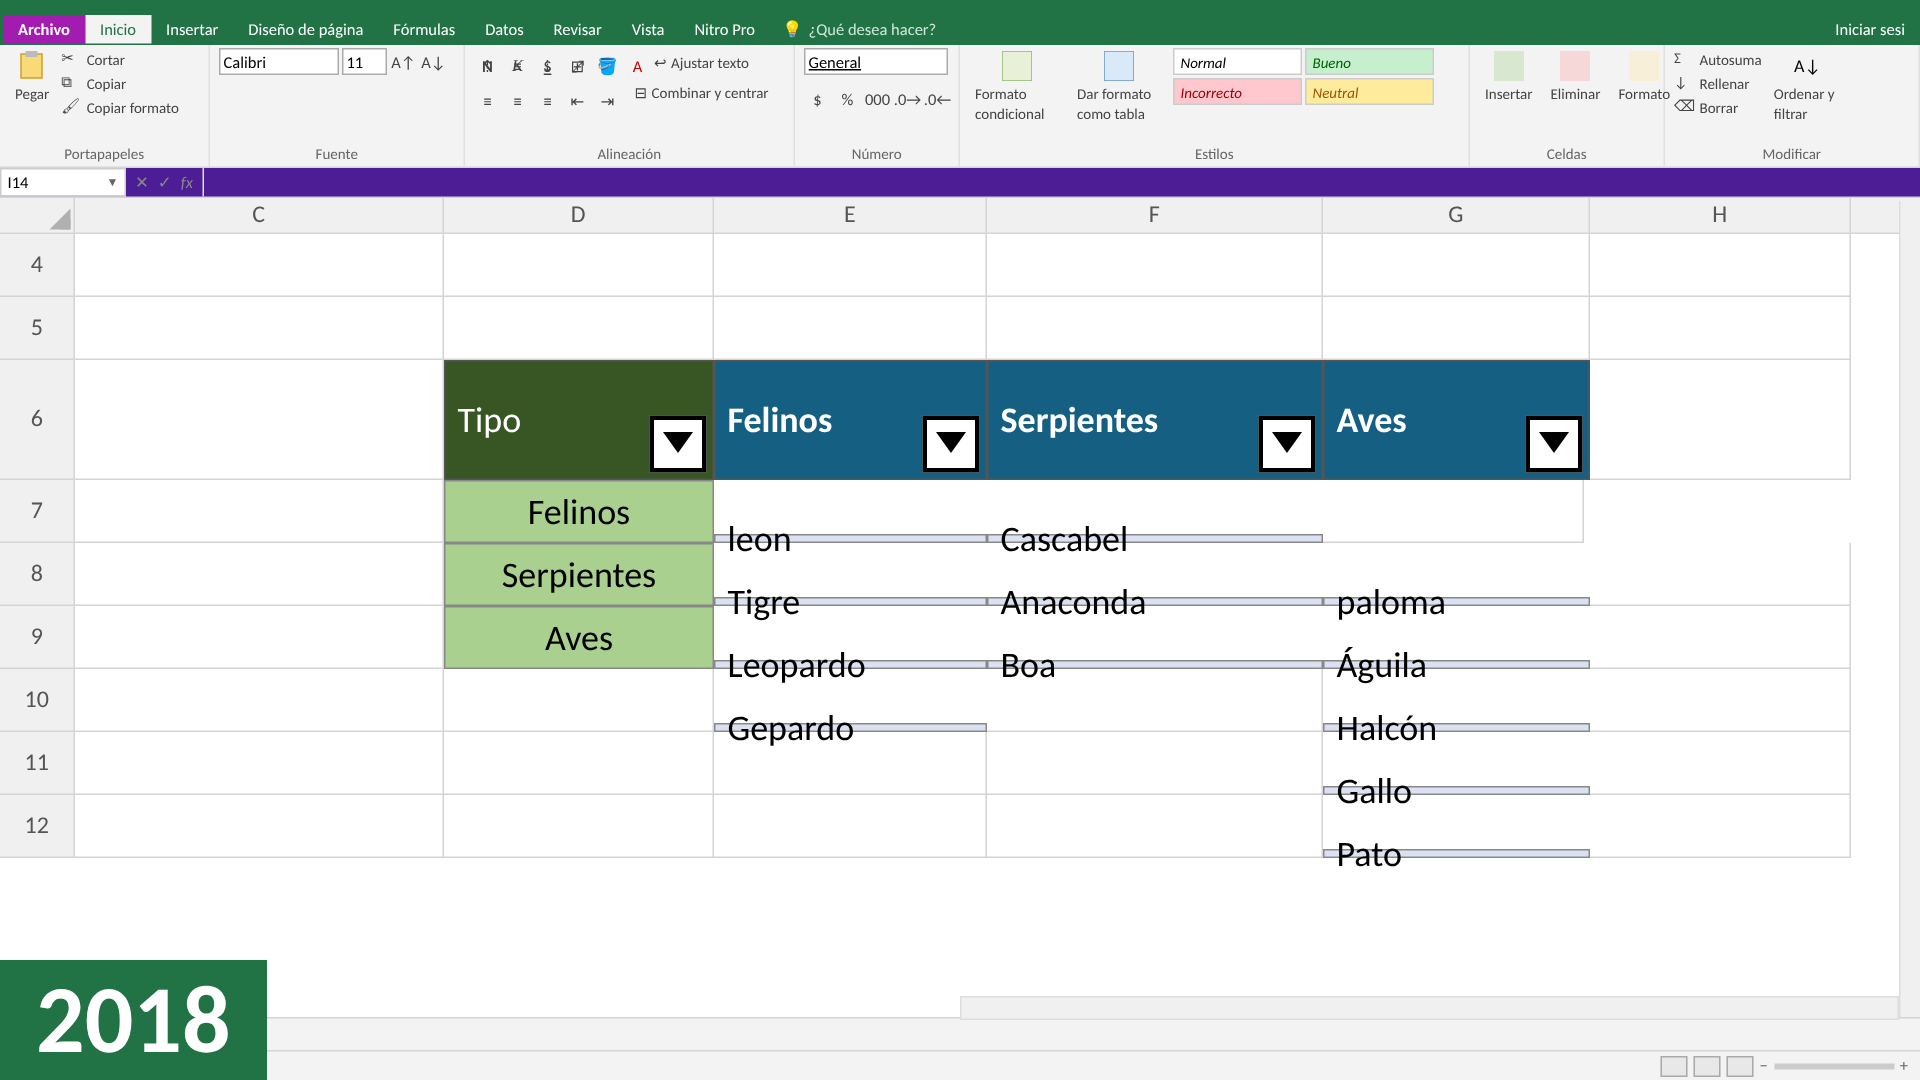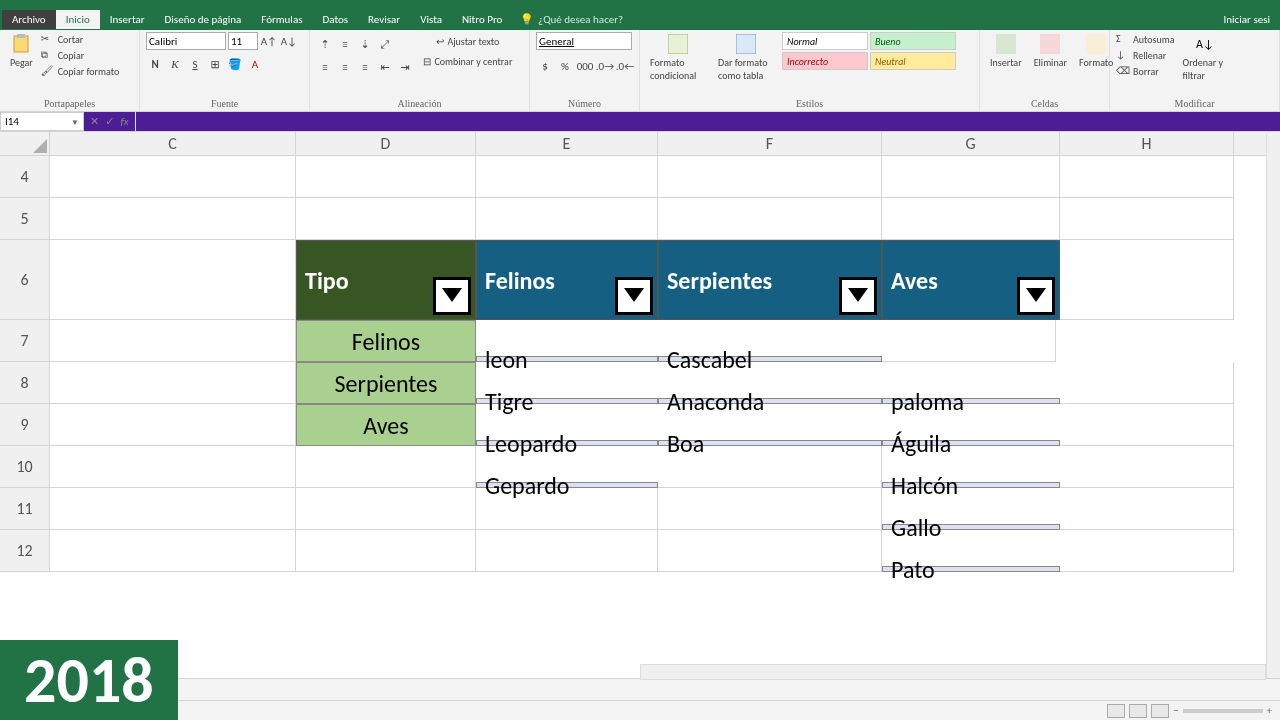--- a/index.html
+++ b/index.html
@@ -5,29 +5,29 @@
   * { box-sizing: border-box; margin: 0; padding: 0; font-family: "Segoe UI", Calibri, sans-serif; }
   body { width: 1280px; height: 720px; overflow: hidden; background: #fff; position: relative; }
 
   
   .titlebar { background: #217346; height: 8px; }
 
   
   .tabbar { background: #217346; display: flex; align-items: center; height: 22px; padding-left: 2px; gap: 0; }
   .tab { color: #fff; font-size: 11px; padding: 3px 10px; cursor: default; }
   .tab.active { background: #f3f3f3; color: #217346; }
-  .tab.file { background: #404040; color: #fff; }
+  .tab.file { background: #a21caf; color: #fff; font-weight: bold; }
   .tellme { color: #cfe7da; font-size: 11px; margin-left: 8px; display:flex; align-items:center; gap:4px;}
   .signin { color: #fff; font-size: 11px; margin-left: auto; padding-right: 10px; }
 
   
   .ribbon { background: #f3f3f3; height: 82px; display: flex; border-bottom: 1px solid #d4d4d4; }
   .group { border-right: 1px solid #e0e0e0; padding: 2px 6px 0 6px; display: flex; flex-direction: column; justify-content: space-between; }
   .group .body { display: flex; gap: 4px; align-items: flex-start; flex: 1; }
-  .group .lbl { text-align: center; font-size: 10px; color: #666; padding-bottom: 2px; font-family: Liberation Serif, serif; }
+  .group .lbl { text-align: center; font-size: 10px; color: #666; padding-bottom: 2px; }
   .bigbtn { display: flex; flex-direction: column; align-items: center; font-size: 10px; color: #444; padding: 2px 4px; cursor: default; }
   .bigbtn svg, .bigbtn .ico { width: 20px; height: 20px; margin-bottom: 2px; }
   .stack { display: flex; flex-direction: column; gap: 2px; font-size: 10px; color: #444;}
   .stack .row { display: flex; align-items: center; gap: 3px; }
   .smico { width: 14px; height: 14px; display:inline-block; }
   .fontsel { display:flex; gap:2px; align-items:center;}
   .fontsel input { font-size: 11px; height: 18px; border: 1px solid #ababab; background:#fff; padding:0 2px;}
   .fontname{width:80px;} .fontsize{width:30px;}
   .btnrow { display:flex; gap:2px; margin-top:3px;}
   .minibtn { width:18px; height:18px; display:flex; align-items:center; justify-content:center; font-size:11px; color:#444; border:1px solid transparent; cursor:default;}
@@ -53,21 +53,21 @@
   .rowhead { position:absolute; left:0; top:24px; width:50px;}
   .rowhead div { height:42px; border-right:1px solid #d4d4d4; border-bottom:1px solid #d4d4d4; background:#f0f0f0; font-size:16px; color:#555; display:flex; align-items:center; justify-content:center;}
   .selectall { position:absolute; left:0; top:0; width:50px; height:24px; background:#f0f0f0; border-right:1px solid #d4d4d4; border-bottom:1px solid #d4d4d4;}
   .selectall::after{content:""; position:absolute; right:2px; bottom:2px; border:7px solid transparent; border-right-color:#b0b0b0; border-bottom-color:#b0b0b0;}
 
   .cells { position:absolute; left:50px; top:24px;}
   .cellrow { display:flex; height:42px;}
   .cell { border-right:1px solid #d4d4d4; border-bottom:1px solid #d4d4d4; font-size:24px; padding:2px 8px; display:flex; align-items:center; position:relative;}
 
   
-  .hdr-tipo { background:#375623; color:#fff; font-weight:bold; height:80px !important; border:1px solid #555;}
+  .hdr-tipo { background:#375623; color:#fff; font-weight:normal; height:80px !important; border:1px solid #555;}
   .hdr-cat { background:#156082; color:#fff; font-weight:bold; height:80px !important; border:1px solid #555;}
   .hdr-row { height:80px !important;}
   .filter-btn { position:absolute; right:4px; bottom:4px; width:38px; height:38px; background:#fff; border:3px solid #000; display:flex; align-items:center; justify-content:center;}
   .filter-btn::after{content:""; border:10px solid transparent; border-top:14px solid #000; margin-top:8px;}
 
   .tipo-body { background:#a9d08e; text-align:center; justify-content:center; border:1px solid #888;}
   .cat-body { background:#d9e1f2; border:1px solid #888;margin-top:36px;}
 
   .col-C{width:246px;} .col-D{width:180px;} .col-E{width:182px;} .col-F{width:224px;} .col-G{width:178px;} .col-H{width:174px;} .col-I{width:50px;}
 
@@ -130,21 +130,21 @@
         <div class="row">
             <span class="smico">🖌</span>
             <span>Copiar formato</span>
           </div>
       </div>
     </div>
     <div class="lbl">Portapapeles</div>
   </div>
 
   <div class="group" style="width:170px">
-    <div class="body" style="flex-direction:column; gap:2px;">
+    <div class="body" style="gap:18px;">
       <div class="fontsel">
         <input class="fontname" value="Calibri" style="">
         <input class="fontsize" value="11" style="">
         <span class="minibtn">A↑</span>
         <span class="minibtn">A↓</span>
       </div>
       <div class="btnrow">
         <span class="minibtn bold">N</span>
         <span class="minibtn ital">K</span>
         <span class="minibtn und">S</span>

